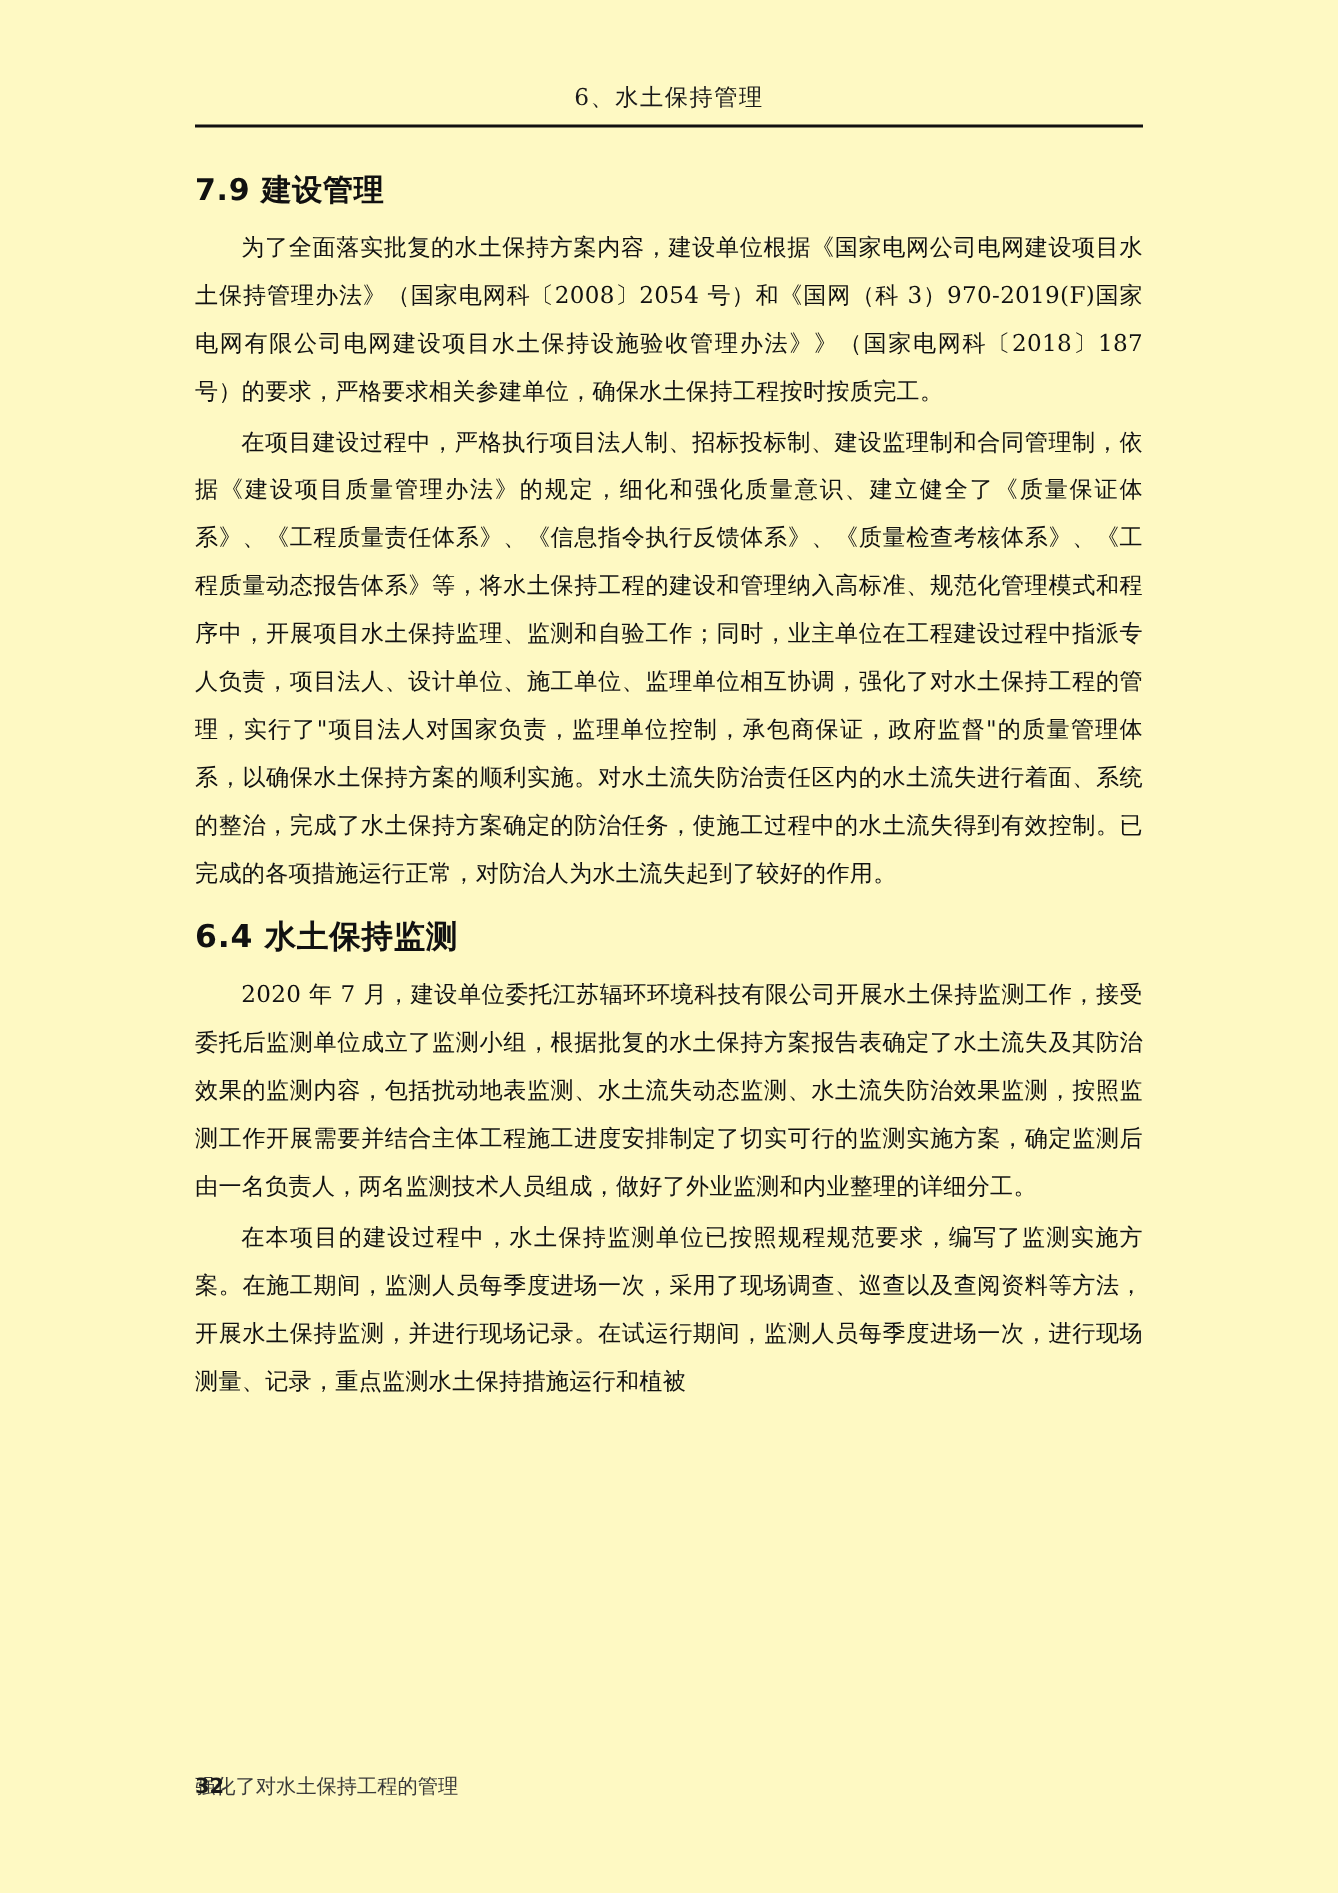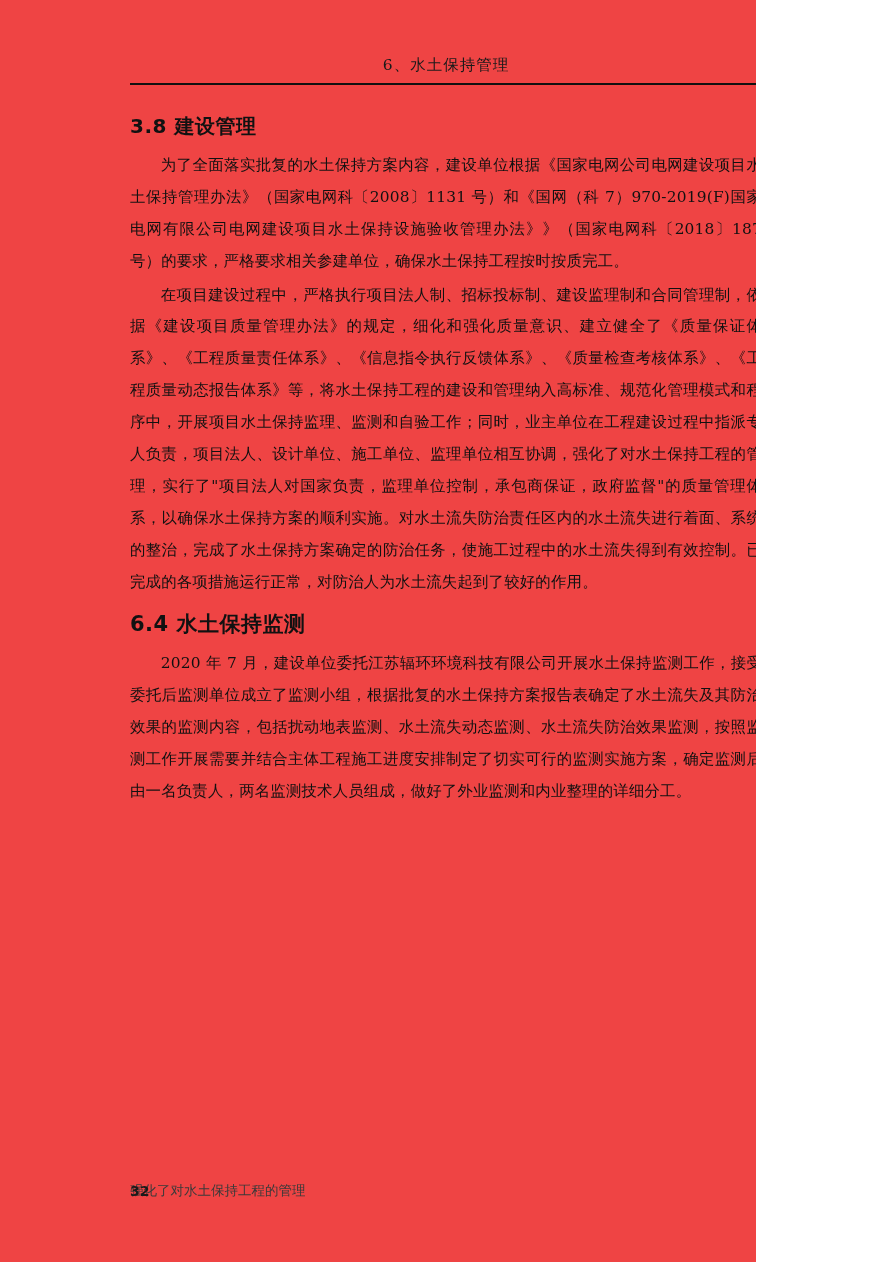--- a/index.html
+++ b/index.html
@@ -5,23 +5,23 @@
   html, body {
     margin: 0;
     padding: 0;
     background: #ffffff;
   }
   body {
     font-family: "DejaVu Sans", "Liberation Sans", sans-serif;
   }
   .page {
     position: relative;
-    width: 756px;
+    width: 892px;
     height: 1262px;
-    background: #ef4444;
+    background: #fef9c3;
     box-sizing: border-box;
     overflow: hidden;
   }
   .page-inner {
     position: absolute;
     left: 130px;
     top: 55px;
     width: 632px;
   }
   .header {
@@ -90,26 +90,27 @@
 </head>
 <body>
 
 <div class="page">
   <div class="page-inner">
 
     <div class="header">6、水土保持管理</div>
     <div class="header-rule"></div>
     <div class="header-rule-thin"></div>
 
-    <h2 class="section-title">3.8 建设管理</h2>
-    <p class="para">为了全面落实批复的水土保持方案内容，建设单位根据《国家电网公司电网建设项目水土保持管理办法》（国家电网科〔2008〕1131 号）和《国网（科 7）970-2019(F)国家电网有限公司电网建设项目水土保持设施验收管理办法》》（国家电网科〔2018〕187 号）的要求，严格要求相关参建单位，确保水土保持工程按时按质完工。</p>
+    <h2 class="section-title">7.9 建设管理</h2>
+    <p class="para">为了全面落实批复的水土保持方案内容，建设单位根据《国家电网公司电网建设项目水土保持管理办法》（国家电网科〔2008〕2054 号）和《国网（科 3）970-2019(F)国家电网有限公司电网建设项目水土保持设施验收管理办法》》（国家电网科〔2018〕187 号）的要求，严格要求相关参建单位，确保水土保持工程按时按质完工。</p>
     <p class="para">在项目建设过程中，严格执行项目法人制、招标投标制、建设监理制和合同管理制，依据《建设项目质量管理办法》的规定，细化和强化质量意识、建立健全了《质量保证体系》、《工程质量责任体系》、《信息指令执行反馈体系》、《质量检查考核体系》、《工程质量动态报告体系》等，将水土保持工程的建设和管理纳入高标准、规范化管理模式和程序中，开展项目水土保持监理、监测和自验工作；同时，业主单位在工程建设过程中指派专人负责，项目法人、设计单位、施工单位、监理单位相互协调，强化了对水土保持工程的管理，实行了"项目法人对国家负责，监理单位控制，承包商保证，政府监督"的质量管理体系，以确保水土保持方案的顺利实施。对水土流失防治责任区内的水土流失进行着面、系统的整治，完成了水土保持方案确定的防治任务，使施工过程中的水土流失得到有效控制。已完成的各项措施运行正常，对防治人为水土流失起到了较好的作用。</p>
 
     <h2 class="section-title second">6.4 水土保持监测</h2>
     <p class="para">2020 年 7 月，建设单位委托江苏辐环环境科技有限公司开展水土保持监测工作，接受委托后监测单位成立了监测小组，根据批复的水土保持方案报告表确定了水土流失及其防治效果的监测内容，包括扰动地表监测、水土流失动态监测、水土流失防治效果监测，按照监测工作开展需要并结合主体工程施工进度安排制定了切实可行的监测实施方案，确定监测后由一名负责人，两名监测技术人员组成，做好了外业监测和内业整理的详细分工。</p>
+    <p class="para">在本项目的建设过程中，水土保持监测单位已按照规程规范要求，编写了监测实施方案。在施工期间，监测人员每季度进场一次，采用了现场调查、巡查以及查阅资料等方法，开展水土保持监测，并进行现场记录。在试运行期间，监测人员每季度进场一次，进行现场测量、记录，重点监测水土保持措施运行和植被</p>
 
   </div>
 
   <div class="footer">
     <span class="footer-left">强化了对水土保持工程的管理</span>
     <span class="footer-page">32</span>
   </div>
 </div>
 
 </body></html>

